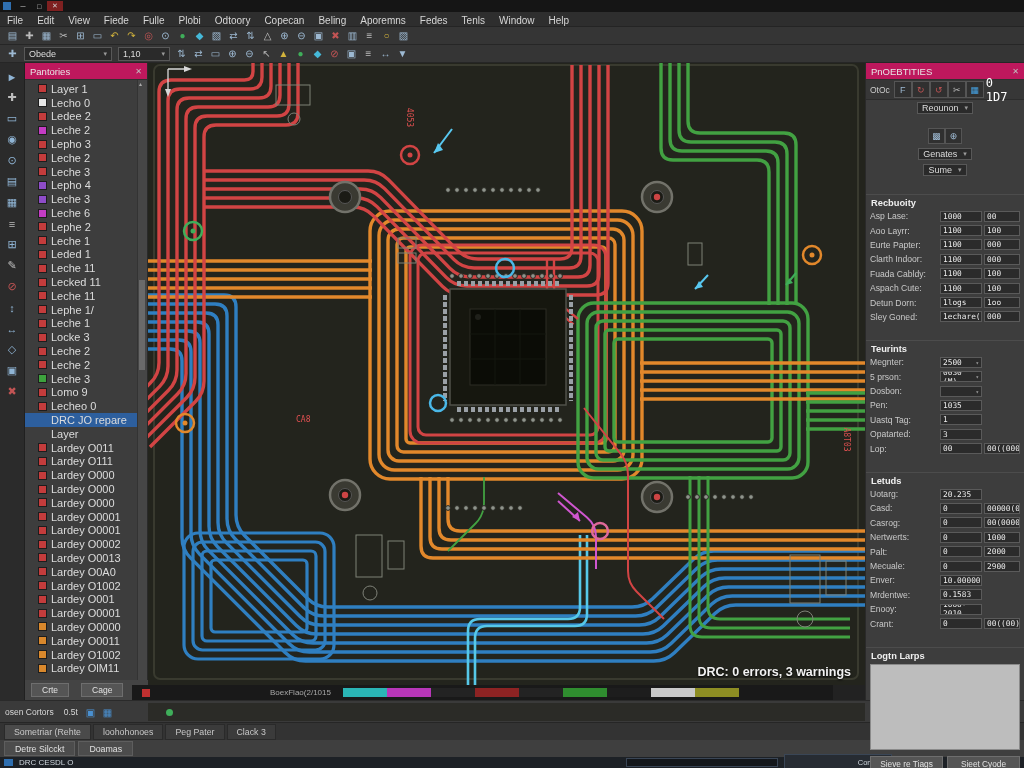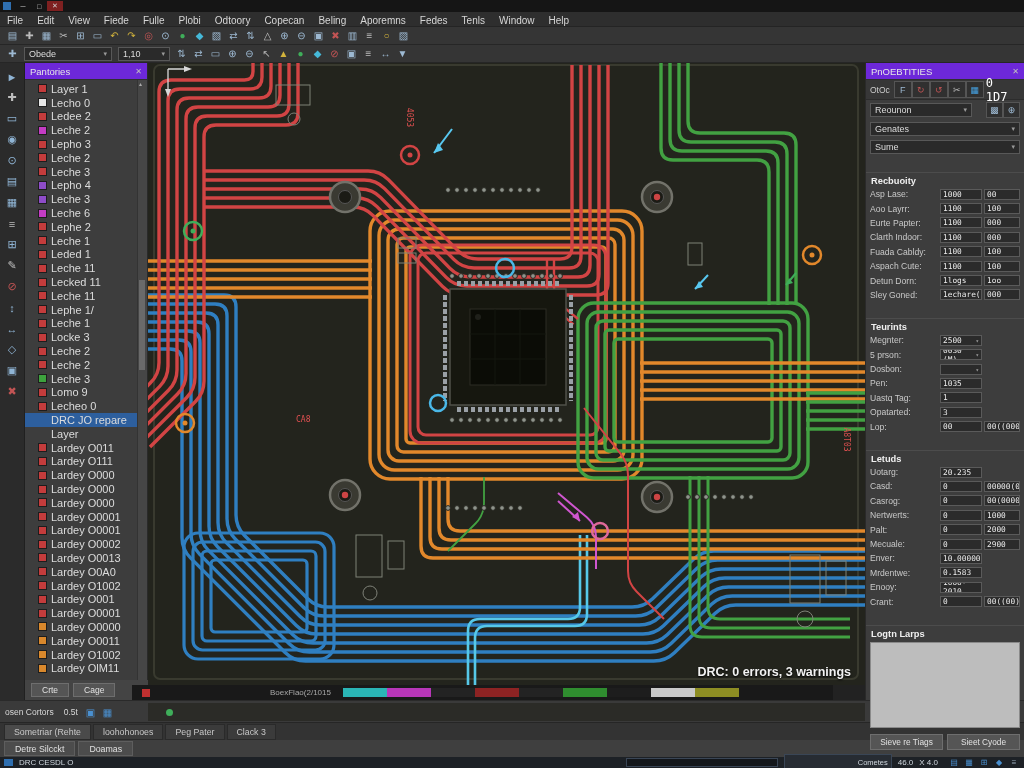--- a/index.html
+++ b/index.html
@@ -26,30 +26,30 @@
   .combo{height:14px;background:#2a2a2a;border:1px solid #585858;display:flex;align-items:center;font-size:9px;color:#dcdcdc;padding:0 4px;box-sizing:border-box;margin:0 3px;}
   .combo::after{content:"▾";margin-left:auto;font-size:7px;color:#9a9a9a;padding-left:6px;}
   .combo.w90{width:88px;} .combo.w52{width:52px;}
 
   
   #lefttools{left:0;top:63px;width:25px;height:637px;background:#2b2b2b;border-right:1px solid #202020;display:flex;flex-direction:column;align-items:center;padding-top:3px;box-sizing:border-box;}
   #lefttools .ticon{width:20px;height:21px;font-size:11px;}
 
   
   #layers{left:25px;top:63px;width:123px;height:637px;background:#3d3d3d;border-right:1px solid #2a2a2a;box-sizing:border-box;}
-  .phead{height:17px;background:#6d28d9;display:flex;align-items:center;padding:0 5px;font-size:9.5px;color:#e6e6e6;border-bottom:1px solid #303030;box-sizing:border-box;}
+  .phead{height:17px;background:#be185d;display:flex;align-items:center;padding:0 5px;font-size:9.5px;color:#e6e6e6;border-bottom:1px solid #303030;box-sizing:border-box;}
   .phead .x{margin-left:auto;font-size:8px;color:#c0c0c0;}
   #tree{list-style:none;margin:0;padding:2px 0 0 0;height:593px;overflow:hidden;}
   .trow{display:flex;align-items:center;height:13.8px;padding-left:13px;font-size:11px;color:#dcdcdc;white-space:nowrap;overflow:hidden;}
   .swatch{width:9px;height:9px;border:1px solid #1d1d1d;margin-right:4px;flex:none;box-sizing:border-box;}
   #layers .scroll{position:absolute;right:0;top:17px;width:9px;height:610px;background:#464646;border-left:1px solid #333;}
   #layers .scroll::before{content:"▴";position:absolute;top:0;left:1px;font-size:6px;color:#aaa;}
   #layers .scroll::after{content:"▾";position:absolute;bottom:0;left:1px;font-size:6px;color:#aaa;}
   #layers .thumb{position:absolute;left:1px;top:200px;width:6px;height:90px;background:#6a6a6a;}
-  #layers .pfoot{position:absolute;bottom:0;left:0;width:123px;height:20px;background:#444;display:flex;align-items:center;gap:4px;padding:0 6px;box-sizing:border-box;}
+  #layers .pfoot{position:absolute;bottom:0;left:0;width:123px;height:20px;background:#444;display:flex;align-items:center;gap:12px;padding:0 6px;box-sizing:border-box;}
   .smallbtn{background:#555;border:1px solid #6e6e6e;color:#e2e2e2;font-size:8.5px;padding:1px 10px;}
 
   
   #canvaswrap{left:148px;top:63px;width:717px;height:622px;background:#23241d;overflow:hidden;}
   #drc{position:absolute;right:14px;bottom:6px;font-size:12.5px;font-weight:bold;color:#f2f2f2;text-shadow:0 1px 2px #000;}
   .ann{position:absolute;font-size:8px;color:#e05050;font-family:"DejaVu Sans Mono",monospace;}
   #ann1{left:252px;top:50px;transform:rotate(90deg);}
   #ann2{left:148px;top:352px;}
   #ann3{left:686px;top:372px;transform:rotate(90deg);}
 
@@ -81,21 +81,21 @@
   #statusbar .sbval{font-size:8px;color:#cfd6dd;}
   #statusbar .sbicons{margin-left:4px;display:flex;gap:3px;}
   #statusbar .sbicons .ticon{width:12px;height:9px;font-size:8px;}
 
   
   #props{left:865px;top:63px;width:159px;height:637px;background:#3d3d3d;border-left:1px solid #2a2a2a;box-sizing:border-box;}
   #props .ptb{height:20px;display:flex;align-items:center;gap:2px;padding:0 4px;background:#373737;border-bottom:1px solid #2c2c2c;box-sizing:border-box;}
   #props .ptb .ticon{width:16px;height:15px;background:#303030;border:1px solid #555;font-size:9px;}
   #props .ptb .plabel{font-size:8.5px;color:#cdcdcd;margin-right:2px;}
   #props .ptb .counter{margin-left:auto;font-size:12px;color:#fff;font-family:"DejaVu Sans Mono",monospace;}
-  #props .comborow{display:flex;align-items:center;gap:14px;padding:2px 4px;}
+  #props .comborow{display:flex;align-items:center;gap:14px;padding:2px 4px;flex-direction:column;}
   #props .comborow .combo{flex:1;margin:0;}
   #props .comborow .ticon{width:15px;height:14px;background:#303030;border:1px solid #555;font-size:9px;}
   .sechead{font-size:9.3px;font-weight:bold;color:#efefef;padding:3px 5px 1px 5px;border-top:1px solid #4c4c4c;margin-top:16px;}
   .prow{display:flex;align-items:center;height:14.4px;padding:0 4px;font-size:8.6px;color:#c9c9c9;}
   .prow .lab{flex:1;white-space:nowrap;overflow:hidden;}
   .vbox{width:42px;height:11px;background:#2b2b2b;border:1px solid #5a5a5a;color:#ececec;font-family:"DejaVu Sans Mono",monospace;font-size:7.8px;display:flex;align-items:center;padding:0 2px;margin-left:2px;overflow:hidden;box-sizing:border-box;flex:none;}
   .vbox .dd{margin-left:auto;font-size:6px;color:#9a9a9a;}
   .vbox.v2{width:36px;}
   #emptybox{margin:2px 4px;height:84px;background:#bdbdbd;border:1px solid #8a8a8a;}
   #props .pbtns{display:flex;gap:4px;padding:4px;}

